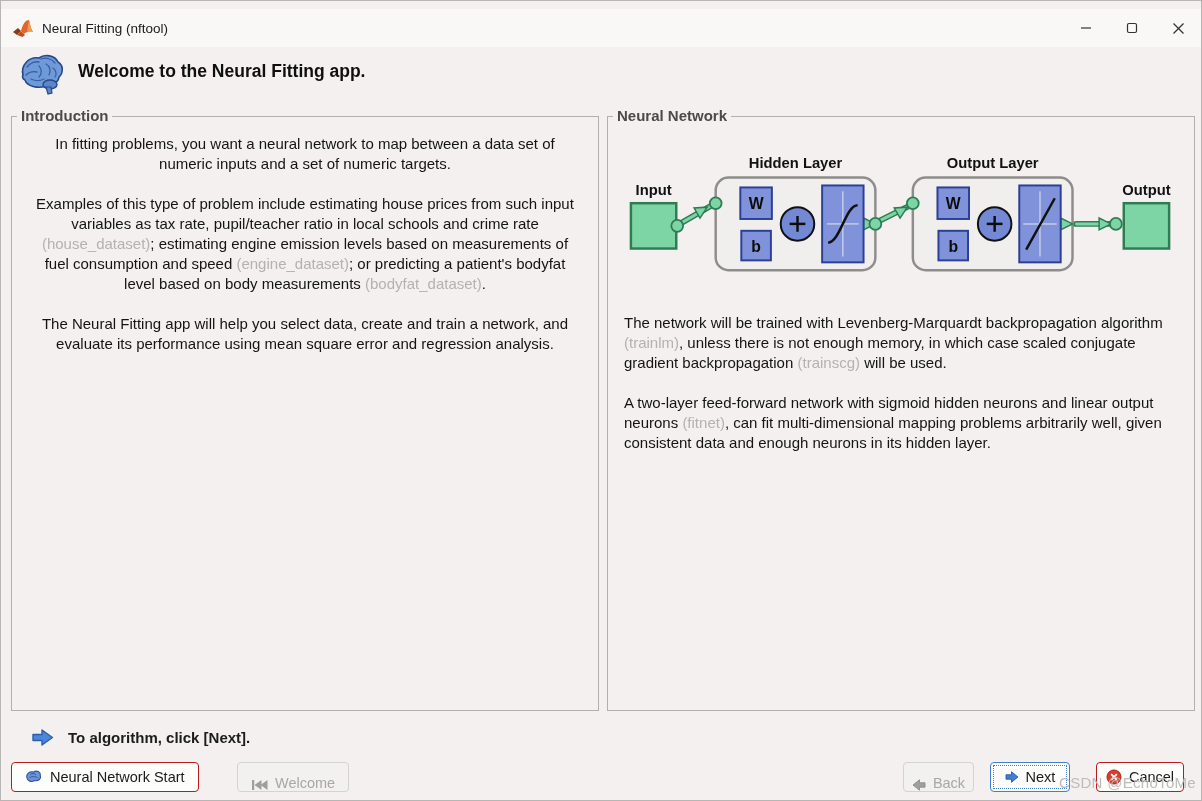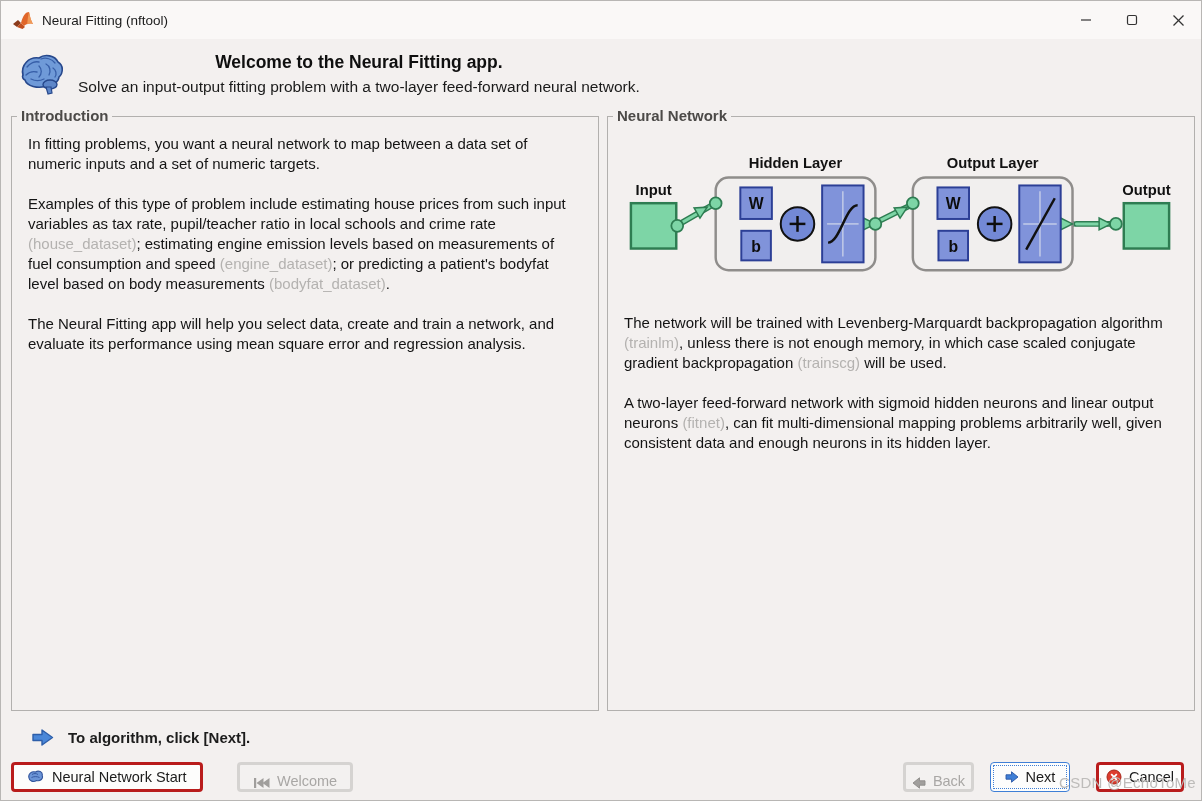--- a/index.html
+++ b/index.html
@@ -2,48 +2,48 @@
 <html style="--node-green: #7dd5a6; --node-green-dark: #2e7d52; --block-blue: #8093da; --block-blue-dark: #2c3f96; --accent-blue: #3f7fd6; --cancel-red: #dd3c2d; --muted-text: #b4b2b0;"><head>
 <meta charset="utf-8">
 <style>
   html,body{margin:0;padding:0;background:#cfcdcb;}
   .window{
     position:relative;width:1202px;height:801px;box-sizing:border-box;
     background:#f3f0ef;border:1px solid #b8b6b4;overflow:hidden;
     font-family:"Liberation Sans", sans-serif;
   }
   
-  .titlebar{position:absolute;top:0;left:0;right:0;height:38px;background:#faf8f7;
+  .titlebar{position:absolute;top:8px;left:0;right:0;height:38px;background:#faf8f7;
     display:flex;align-items:center;padding-left:12px;box-sizing:border-box;}
   .titlebar-title{font-size:13.5px;color:#1b1b1b;margin-left:9px;}
   .win-controls{margin-left:auto;display:flex;height:100%;}
   .win-btn{width:46px;height:100%;display:flex;align-items:center;justify-content:center;}
   
   .header{position:absolute;top:38px;left:0;height:70px;display:flex;align-items:center;padding-left:16px;}
   .header-text{margin-left:13px;}
   .header-title{font-size:17.5px;font-weight:bold;color:#0f0f0f;margin:0 0 5px 0;text-align:center;}
   .header-sub{font-size:15.5px;color:#1a1a1a;margin:0;}
   
   .panel{position:absolute;top:115px;height:595px;border:1px solid #b2b0ae;
     background:#f3f0ef;box-sizing:border-box;}
-  .panel-intro{left:10px;width:588px;}
+  .panel-intro{left:10px;width:588px;text-align:center;}
   .panel-network{left:606px;width:588px;}
   .panel-title{position:absolute;top:-10px;left:5px;padding:0 4px;background:#f3f0ef;
     font-weight:bold;font-size:15px;color:#4c4a48;}
   .panel-body{padding:17px 16px 0 16px;font-size:15px;line-height:20px;color:#141414;}
   .panel-body p{margin:0 0 20px 0;}
   .muted{color:var(--muted-text);}
   .nn-diagram{display:block;margin:30px auto 0 auto;}
   .panel-network .panel-body{padding-top:26px;}
   
   .footer-hint{position:absolute;left:30px;top:728px;display:flex;align-items:center;gap:14px;
     font-weight:bold;font-size:15px;color:#1c1c1c;}
   
   .btn{position:absolute;top:761px;height:30px;display:flex;align-items:center;justify-content:center;
-    gap:7px;font-size:14.5px;color:#1b1b1b;background:#fdfdfc;border:3px solid #b91c1c;
+    gap:7px;font-size:14.5px;color:#1b1b1b;background:#fdfdfc;border:1px solid #b91c1c;
     border-radius:4px;box-sizing:border-box;padding:0 13px;cursor:pointer;}
   .btn.disabled{color:#a9a7a5;background:#f3f1f0;border-color:#d5d3d1;cursor:default;align-items:flex-end;}
   #btn-nnstart{left:10px;}
   #btn-welcome{left:236px;}
   #btn-back{right:227px;width:71px;}
   #btn-next{right:131px;width:80px;border:1px solid var(--accent-blue);outline:1px dotted var(--accent-blue);outline-offset:-4px;}
   #btn-cancel{right:17px;width:88px;}
   
   .watermark{position:absolute;right:5px;bottom:9px;font-size:15px;
     color:rgba(186,184,182,0.95);z-index:10;pointer-events:none;letter-spacing:0.3px;}
@@ -96,21 +96,20 @@
     <span style="display:flex;">
       <svg width="48" height="42" viewBox="0 0 48 42">
         <path d="M 6 22 C 3.5 12 12 3.5 22 5 C 28 0.5 38 2.5 41 9 C 46.5 12 46.5 20 42 24 C 41.5 29 36 32.5 31 31 L 28 33.5 C 21 35.5 10 33.5 8 27 C 6 26 4.8 24 6 22 Z" fill="#6f9ad8" stroke="#27488c" stroke-width="1.6"></path>
         <path d="M 10 14 C 13 10 18 8 22 9 M 24 6 C 29 4 35 6 38 10 M 9 22 C 12 19 16 18 20 19 M 22 13 C 25 16 25 21 22 24 M 29 11 C 33 13 34 18 32 22 M 14 26 C 18 28 23 28 27 26 M 36 15 C 39 17 40 21 38 24" fill="none" stroke="#2e55a0" stroke-width="1.3" stroke-linecap="round" opacity="0.85"></path>
         <ellipse cx="33" cy="31.5" rx="7" ry="4.5" fill="#5d86c8" stroke="#27488c" stroke-width="1.4"></ellipse>
         <path d="M 29 34 L 31 41 L 35 40 L 34 34 Z" fill="#5d86c8" stroke="#27488c" stroke-width="1.2"></path>
       </svg>
     </span>
     <div class="header-text">
       <p class="header-title">Welcome to the Neural Fitting app.</p>
-      <p class="header-sub">Solve an input-output fitting problem with a two-layer feed-forward neural network.</p>
     </div>
   </div>
 
   <div class="panel panel-intro">
     <span class="panel-title">Introduction</span>
     <div class="panel-body">
         <p><span>In fitting problems, you want a neural network to map between a data set of numeric inputs and a set of numeric targets.</span></p>
         <p><span>Examples of this type of problem include estimating house prices from such input variables as tax rate, pupil/teacher ratio in local schools and crime rate </span><span class="muted">(house_dataset)</span><span>; estimating engine emission levels based on measurements of fuel consumption and speed </span><span class="muted">(engine_dataset)</span><span>; or predicting a patient's bodyfat level based on body measurements </span><span class="muted">(bodyfat_dataset)</span><span>.</span></p>
         <p><span>The Neural Fitting app will help you select data, create and train a network, and evaluate its performance using mean square error and regression analysis.</span></p>
       </div>

